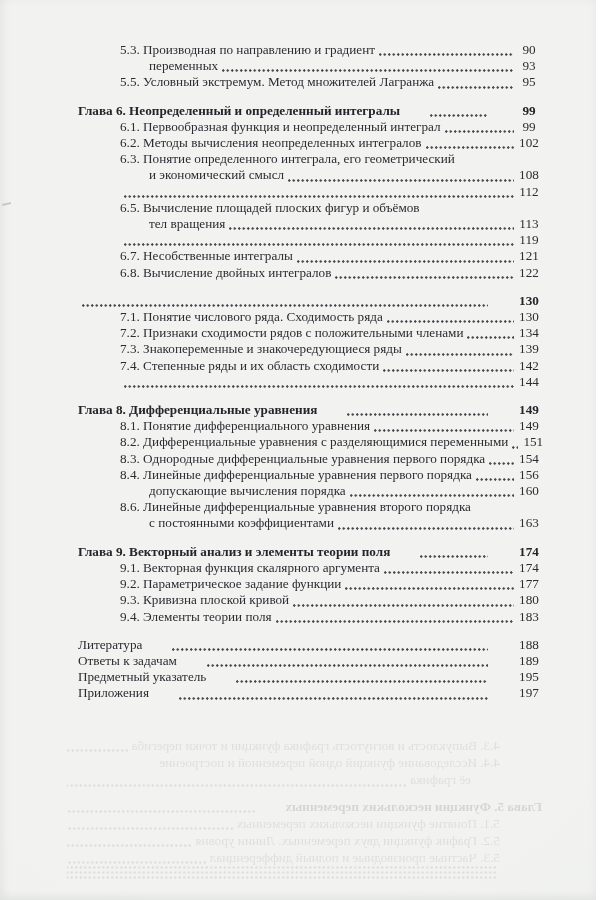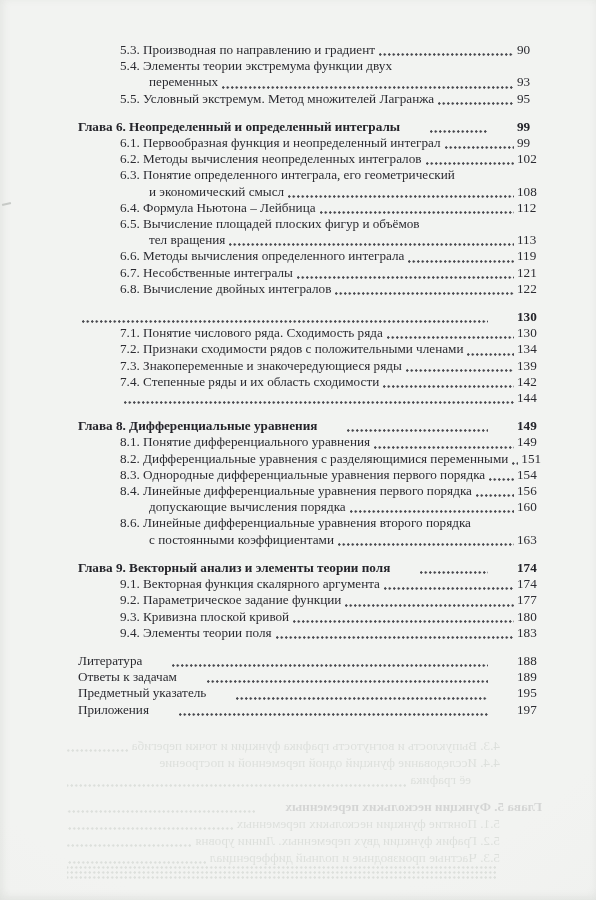--- a/index.html
+++ b/index.html
@@ -24,21 +24,21 @@
   .bold{font-weight:bold;color:#24242a;}
   .t{white-space:nowrap;}
   .dots{
     flex:1 1 8px;min-width:6px;
     align-self:flex-end;
     height:3px;margin:0 3px 2px 4px;
     background-image:radial-gradient(circle at 1.2px 1.5px,#46464c 1px,rgba(70,70,76,0) 1.35px);
     background-size:4.5px 3px;
     background-repeat:repeat-x;
   }
-  .pg{min-width:24px;text-align:left;white-space:nowrap;}
+  .pg{min-width:24px;text-align:center;white-space:nowrap;}
   
   .ghost{
     position:absolute;left:64px;top:737px;width:478px;
     font-size:13.2px;line-height:17.2px;
     transform:scaleX(-1);
     opacity:.14;
     color:#5e6c5e;
     filter:blur(.4px);
   }
   .ghost .block{margin-bottom:9px;}
@@ -54,23 +54,20 @@
 <body>
 
 <div class="sheet">
   <div class="toc" id="toc">
       <div class="block">
         <div class="row ind1">
           <span class="t">5.3. Производная по направлению и градиент</span>
           <span class="dots"></span>
           <span class="pg">90</span>
         </div>
-        <div class="row ind1">
-          <span class="t">5.4. Элементы теории экстремума функции двух</span>
-        </div>
         <div class="row ind2">
           <span class="t">переменных</span>
           <span class="dots"></span>
           <span class="pg">93</span>
         </div>
         <div class="row ind1">
           <span class="t">5.5. Условный экстремум. Метод множителей Лагранжа</span>
           <span class="dots"></span>
           <span class="pg">95</span>
         </div>
@@ -93,34 +90,32 @@
         </div>
         <div class="row ind1">
           <span class="t">6.3. Понятие определенного интеграла, его геометрический</span>
         </div>
         <div class="row ind2">
           <span class="t">и экономический смысл</span>
           <span class="dots"></span>
           <span class="pg">108</span>
         </div>
         <div class="row ind1">
-          <span class="t">6.4. Формула Ньютона – Лейбница</span>
           <span class="dots"></span>
           <span class="pg">112</span>
         </div>
         <div class="row ind1">
           <span class="t">6.5. Вычисление площадей плоских фигур и объёмов</span>
         </div>
         <div class="row ind2">
           <span class="t">тел вращения</span>
           <span class="dots"></span>
           <span class="pg">113</span>
         </div>
         <div class="row ind1">
-          <span class="t">6.6. Методы вычисления определенного интеграла</span>
           <span class="dots"></span>
           <span class="pg">119</span>
         </div>
         <div class="row ind1">
           <span class="t">6.7. Несобственные интегралы</span>
           <span class="dots"></span>
           <span class="pg">121</span>
         </div>
         <div class="row ind1">
           <span class="t">6.8. Вычисление двойных интегралов</span>

